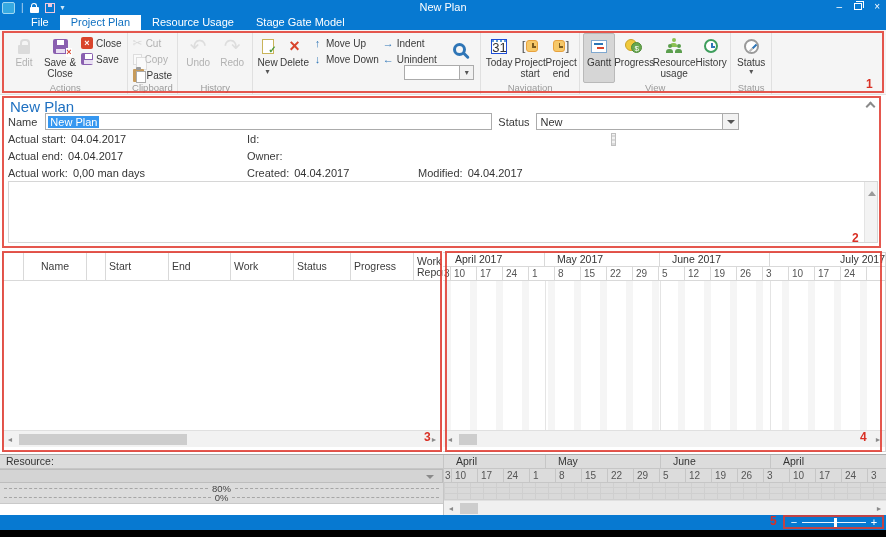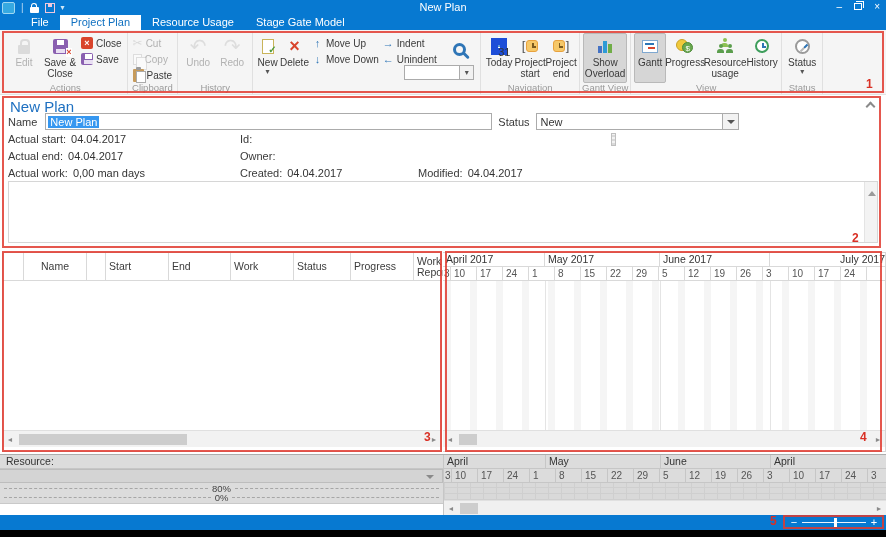--- a/index.html
+++ b/index.html
@@ -55,21 +55,21 @@
   .i-paste { width:11px; height:13px; background:#C79B5B; border-radius:1px; position:relative; }
   .i-paste::before { content:''; position:absolute; left:3px; top:-2px; width:5px; height:3px; background:#9A9A9A; border-radius:1px; }
   .i-paste::after { content:''; position:absolute; right:-2px; bottom:-1px; width:8px; height:10px; background:#fff; border:1px solid #ABABAB; }
   .i-undo { font-size:20px; color:#C6C6C6; line-height:18px; }
   .i-doc { width:12px; height:15px; background:#fff; border:1px solid #C9B45A; position:relative; }
   .i-doc .chk { position:absolute; right:-4px; bottom:-3px; color:#4E9A3C; font-weight:bold; font-size:10px; }
   .i-delx { color:#D9442C; font-size:18px; font-weight:bold; line-height:16px; }
   .arr-b { color:#2E75B6; font-weight:bold; font-size:11px; width:11px; text-align:center; }
   .i-search { width:13px; height:13px; border:3px solid #2E75B6; border-radius:50%; position:relative; margin:2px 4px 0 0; }
   .i-search::after { content:''; position:absolute; width:8px; height:3px; background:#2E75B6; transform:rotate(45deg); right:-7px; bottom:-4px; border-radius:2px; }
-  .i-cal { width:16px; height:15px; background:#fff; border:7px solid #1d4ed8; position:relative; font-size:11px; color:#333; text-align:center; padding-top:3px; line-height:9px; }
+  .i-cal { width:16px; height:15px; background:#fff; border:1px solid #1d4ed8; position:relative; font-size:13px; color:#333; text-align:center; padding-top:3px; line-height:9px; }
   .i-cal::before { content:''; position:absolute; left:0; top:0; width:100%; height:2px; background:repeating-linear-gradient(90deg,#5B9BD5 0 2px,transparent 2px 4px); }
   .i-pclock { display:flex; align-items:center; gap:1px; font-size:13px; color:#555; }
   .clockface { width:12px; height:12px; border-radius:3px; background:#F6C869; border:1.5px solid #E8A13D; position:relative; }
   .clockface::before { content:''; position:absolute; left:5px; top:2px; width:1.5px; height:4px; background:#7A5A20; }
   .clockface::after { content:''; position:absolute; left:5px; top:5px; width:4px; height:1.5px; background:#7A5A20; }
   .i-bars { display:flex; align-items:flex-end; gap:1px; height:14px; }
   .i-bars i { display:block; width:4px; }
   .i-bars .b1 { height:7px; background:#4472C4; }
   .i-bars .b2 { height:12px; background:#2E9BD6; }
   .i-bars .b3 { height:9px; background:#70AD47; }
@@ -103,21 +103,21 @@
   #name-row { position:absolute; left:8px; top:18px; width:870px; height:17px; display:flex; align-items:center; }
   #name-input { margin-left:8px; width:447px; height:17px; border:1px solid #ABABAB; background:#fff; display:flex; align-items:center; padding-left:2px; }
   #name-input .sel { background:#3697F0; color:#fff; padding:0 2px; }
   #status-label { margin-left:6px; }
   #status-combo { margin-left:6px; width:203px; height:17px; border:1px solid #ABABAB; background:#fff; display:flex; align-items:center; }
   #status-combo .val { flex:1; padding-left:4px; }
   #status-combo .ddbtn { width:16px; height:100%; border-left:1px solid #ABABAB; background:#F2F2F2; position:relative; }
   #status-combo .ddbtn::after { content:''; position:absolute; left:4px; top:6px; border:4px solid transparent; border-top:4px solid #555; }
   .frow { position:absolute; left:8px; width:870px; display:flex; }
   .fcell { display:flex; gap:5px; }
-  .c2 { position:absolute; left:232px; }
+  .c2 { position:absolute; left:239px; }
   .c3 { position:absolute; left:410px; }
   #id-icon { position:absolute; left:603px; top:0; width:5px; height:13px; border:1px solid #BFBFBF; background:repeating-linear-gradient(0deg,#D9D9D9 0 2px,#F2F2F2 2px 4px); }
   #desc-box { position:absolute; left:8px; top:86px; width:870px; height:62px; border:1px solid #D6D6D6; background:#fff; }
   #desc-scroll { position:absolute; right:0; top:0; width:13px; height:100%; background:#F3F3F3; border-left:1px solid #E4E4E4; }
   #desc-scroll::before { content:''; position:absolute; left:3px; top:5px; border:4px solid transparent; border-bottom:5px solid #9A9A9A; }
 
   
   #tablepane { position:absolute; left:2px; top:252px; width:440px; height:200px; background:#fff; border:1px solid #D6D6D6; }
   #thead { display:flex; height:28px; border-bottom:1px solid #D9D9D9; }
   .tcol { border-right:1px solid #D9D9D9; font-size:10.5px; color:#3C3C3C; display:flex; align-items:center; padding:1px 3px; overflow:hidden; line-height:11px; flex:0 0 auto; }
@@ -125,21 +125,21 @@
   #tbody { height:149px; background:#fff; }
   .hscroll { position:absolute; left:0; bottom:4px; width:100%; height:17px; background:#F2F2F2; border-top:1px solid #E0E0E0; display:flex; align-items:center; }
   .sb-ar { width:14px; text-align:center; color:#8A8A8A; font-size:7px; line-height:15px; }
   .sb-thumb { height:11px; background:#CDCDCD; }
   #tbl-thumb { width:168px; margin-left:2px; }
   .sb-fill { flex:1; }
 
   
   #ganttpane { position:absolute; left:443px; top:252px; width:443px; height:200px; background:#fff; border:1px solid #D6D6D6; border-left:none; }
   #gmonths, #rmonths { display:flex; height:14px; border-bottom:1px solid #D9D9D9; }
-  .gmn { border-right:1px solid #D9D9D9; font-size:10.5px; color:#333; padding-left:3px; overflow:hidden; white-space:nowrap; flex:0 0 auto; line-height:13px; }
+  .gmn { border-right:1px solid #D9D9D9; font-size:10.5px; color:#333; padding-left:12px; overflow:hidden; white-space:nowrap; flex:0 0 auto; line-height:13px; }
   #gweeks, #rweeks { display:flex; height:14px; border-bottom:1px solid #D9D9D9; }
   .gwk { width:26px; flex:0 0 auto; border-right:1px solid #D9D9D9; font-size:10px; color:#555; padding-left:3px; overflow:hidden; line-height:13px; }
   .gwk:first-child { width:8px; padding-left:1px; }
   .gwk:last-child { width:18px; border-right:none; }
   #gbody { position:relative; height:149px; background:#fff; background-image:repeating-linear-gradient(90deg, transparent 0 19px, #F5F5F5 19px 26px); background-position-x:8px; }
   .mline { position:absolute; top:0; width:1px; height:100%; background:#E4E4E4; }
   #gnt-thumb { width:18px; margin-left:2px; }
 
   
   #resource { position:absolute; left:0; top:454px; width:886px; height:61px; border-top:1px solid #ADADAD; }
@@ -332,33 +332,20 @@
             <span class="ic i-pclock">
               <span class="clockface"></span>
               <span>]</span>
             </span>
           </span>
         <span>Project end</span>
       </div>
       <div class="rglabel">Navigation</div>
     </div>
 
-    <div class="rgroup">
-      <div class="rbl pressed" style="width:44px">
-        <span class="icbox">
-            <span class="ic i-bars">
-              <i class="b1"></i>
-              <i class="b2"></i>
-              <i class="b3"></i>
-            </span>
-          </span>
-        <span>Show Overload</span>
-      </div>
-      <div class="rglabel">Gantt View</div>
-    </div>
 
     <div class="rgroup">
       <div class="rbl pressed" style="width:32px">
         <span class="icbox">
             <span class="ic i-gantt"></span>
           </span>
         <span>Gantt</span>
       </div>
       <div class="rbl" style="width:38px">
         <span class="icbox">

